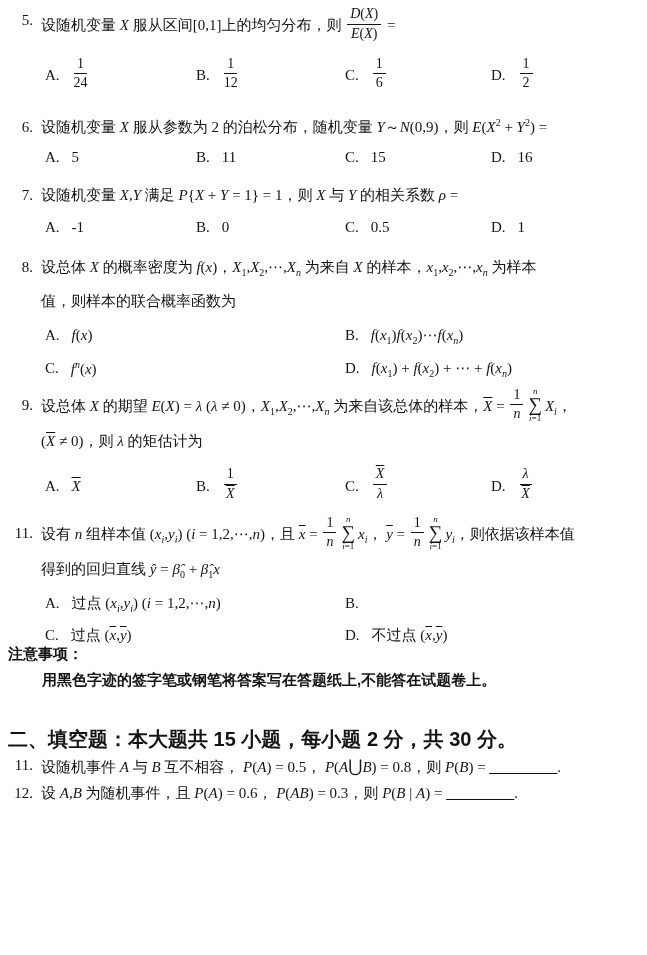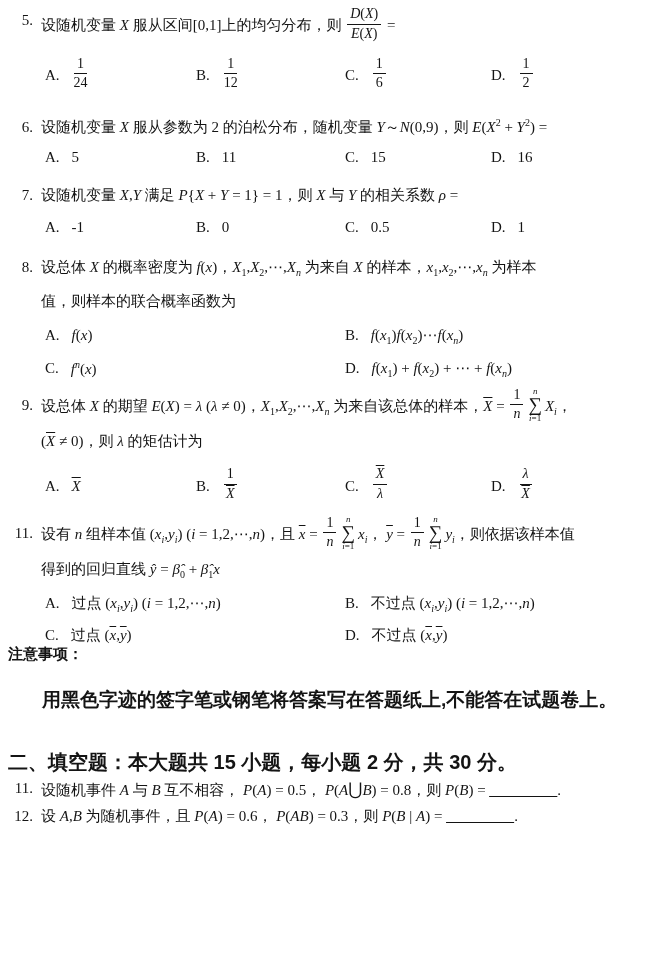--- a/index.html
+++ b/index.html
@@ -44,21 +44,21 @@
   .ss { font-size:19px; line-height:0.95; }
   .bar { font-style:italic; text-decoration:overline; }
   .cup { font-size:1.15em; }
   sub,sup { font-size:10px; }
 
   
   .section-title { margin-top:26px; text-align:center; font-weight:bold; font-size:20px;
                    font-family:"Liberation Sans","DejaVu Sans",sans-serif; }
   .notice-label { font-weight:bold; font-size:15px;
                   font-family:Liberation Mono, monospace; }
-  .notice-text { margin-top:23px; padding-left:34px; font-weight:bold; font-size:19px;
+  .notice-text { margin-top:7px; padding-left:34px; font-weight:bold; font-size:15px;
                  font-family:"Liberation Sans","DejaVu Sans",sans-serif; }
   .fill-header { margin-top:36px; font-weight:bold; font-size:20px;
                  font-family:"Liberation Sans","DejaVu Sans",sans-serif; }
   .fq { }
   .blank { letter-spacing:1px;text-decoration:underline; }
 </style>
 </head>
 <body>
 
 <div class="page">
@@ -238,21 +238,20 @@
             <span class="sl"><i>i</i>=1</span>
           </span><i>y</i><sub><i>i</i></sub>，则依据该样本值<br>得到的回归直线 <i>ŷ</i> = <i>β̂</i><sub>0</sub> + <i>β̂</i><sub>1</sub><i>x</i></span>
     </div>
     <div class="opts opts2">
       <span class="opt">
           <span class="opt-label">A.</span>
           <span class="opt-body">过点 (<i>x</i><sub><i>i</i></sub>,<i>y</i><sub><i>i</i></sub>) (<i>i</i> = 1,2,⋯,<i>n</i>)</span>
         </span>
       <span class="opt">
           <span class="opt-label">B.</span>
-          <span class="opt-body">不过点 (<i>x</i><sub><i>i</i></sub>,<i>y</i><sub><i>i</i></sub>) (<i>i</i> = 1,2,⋯,<i>n</i>)</span>
         </span>
       <span class="opt">
           <span class="opt-label">C.</span>
           <span class="opt-body">过点 (<span class="bar">x</span>,<span class="bar">y</span>)</span>
         </span>
       <span class="opt">
           <span class="opt-label">D.</span>
           <span class="opt-body">不过点 (<span class="bar">x</span>,<span class="bar">y</span>)</span>
         </span>
     </div>

